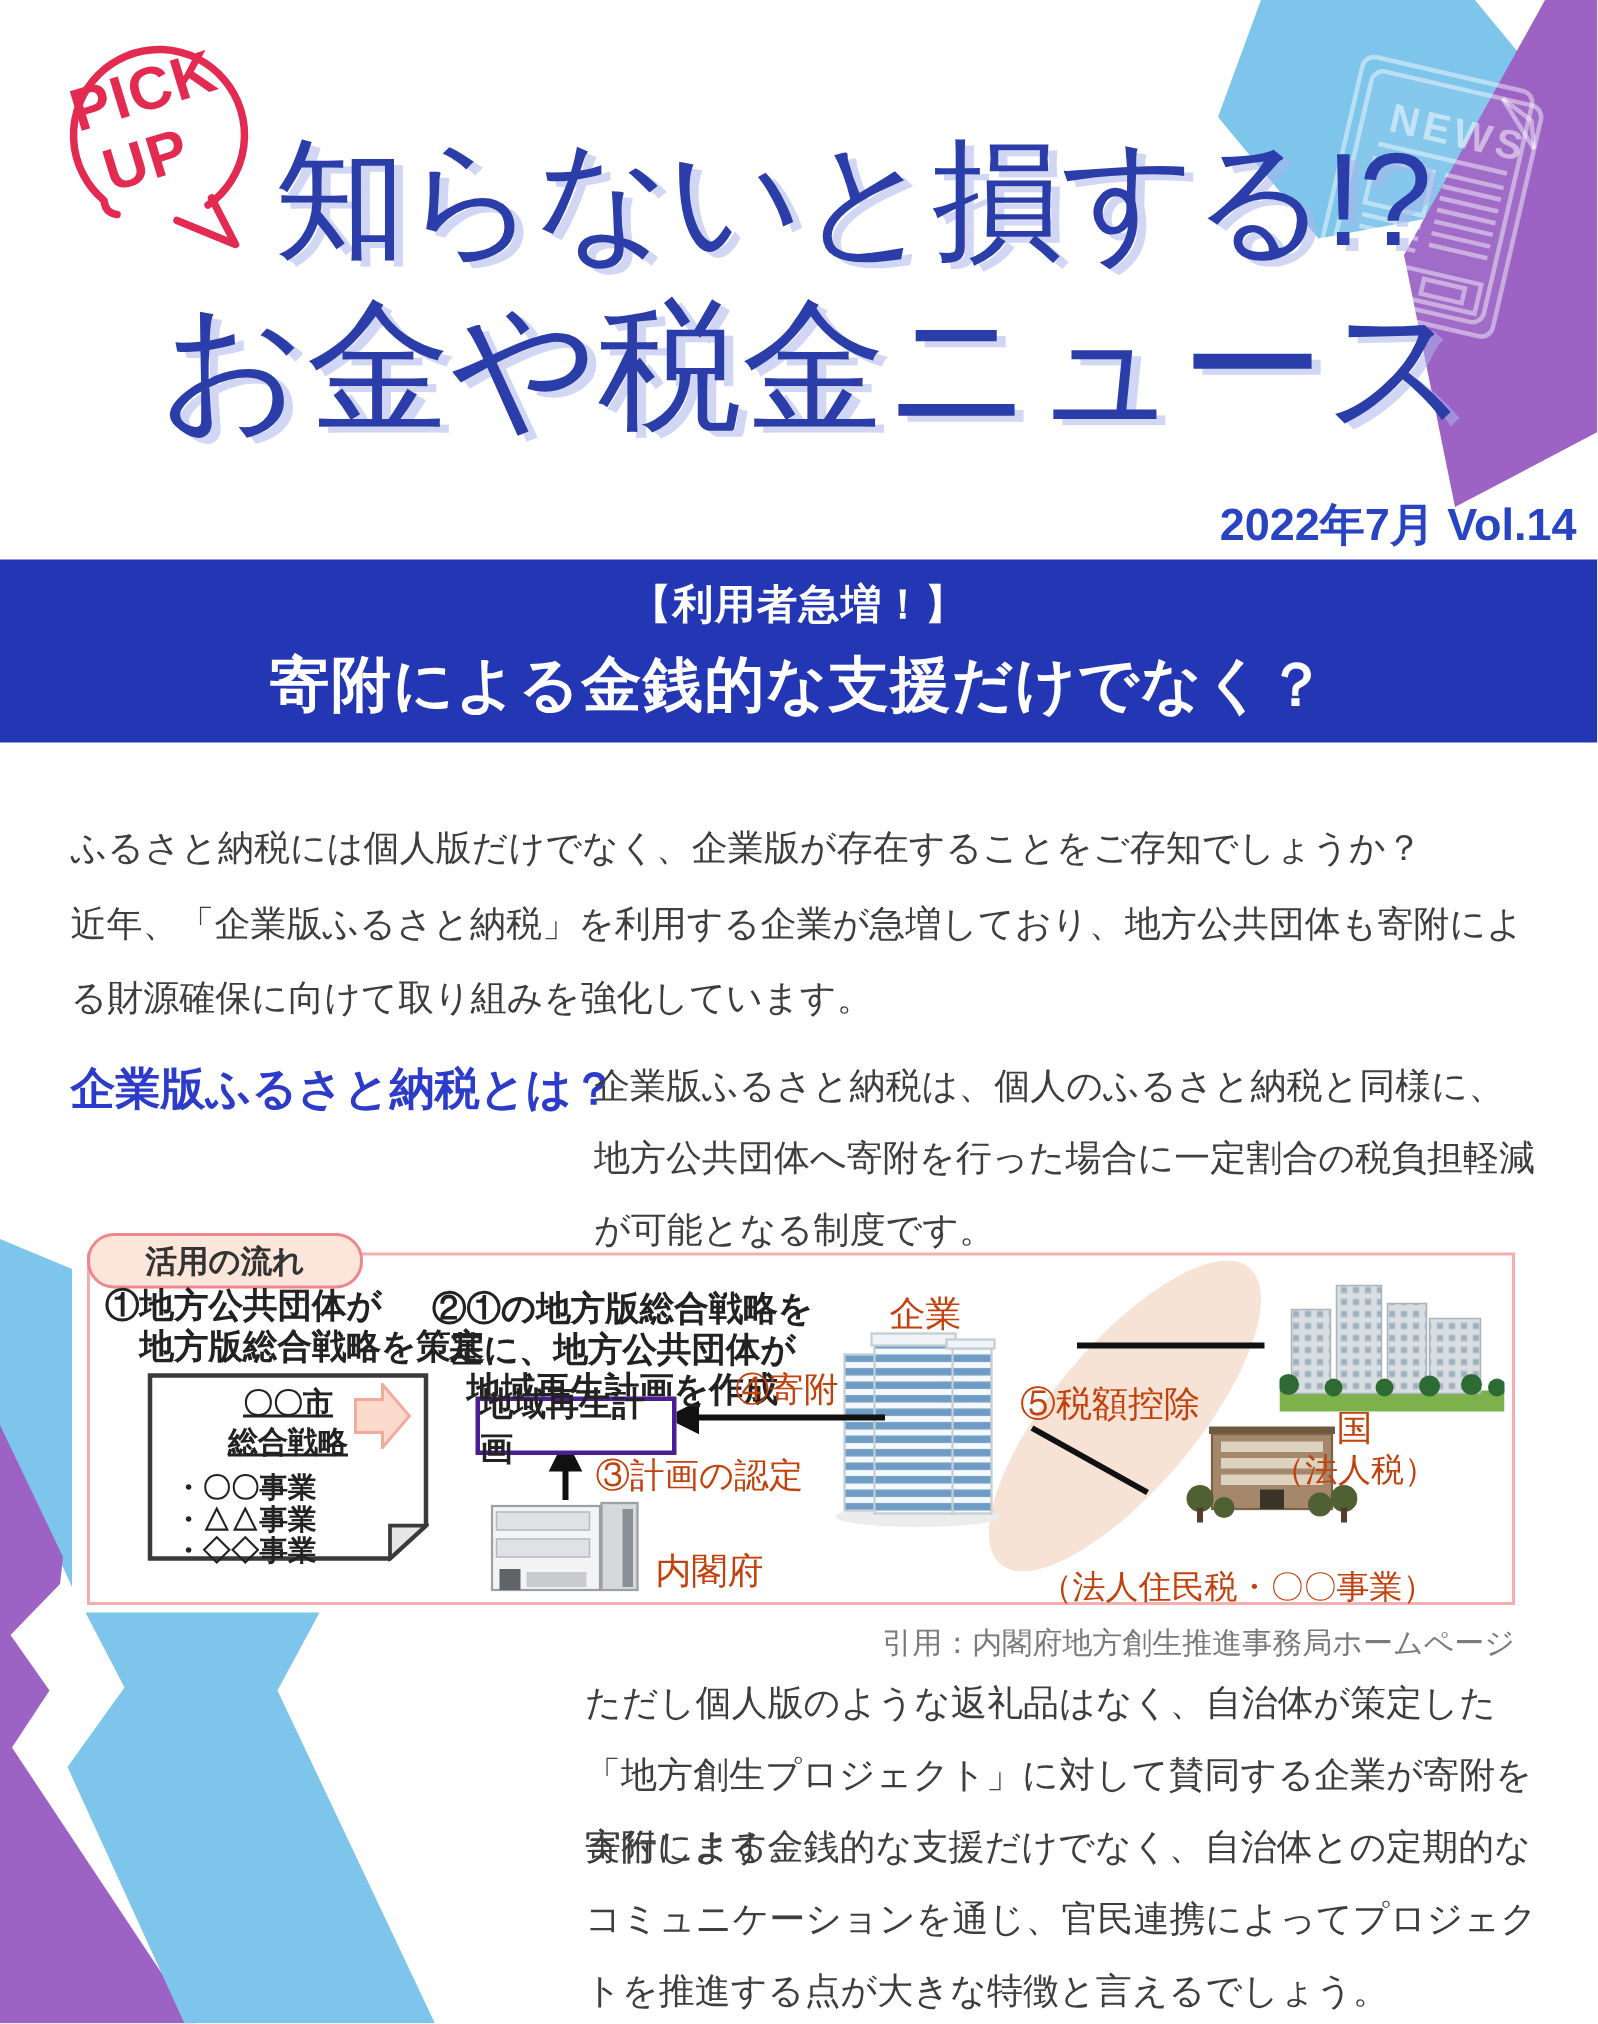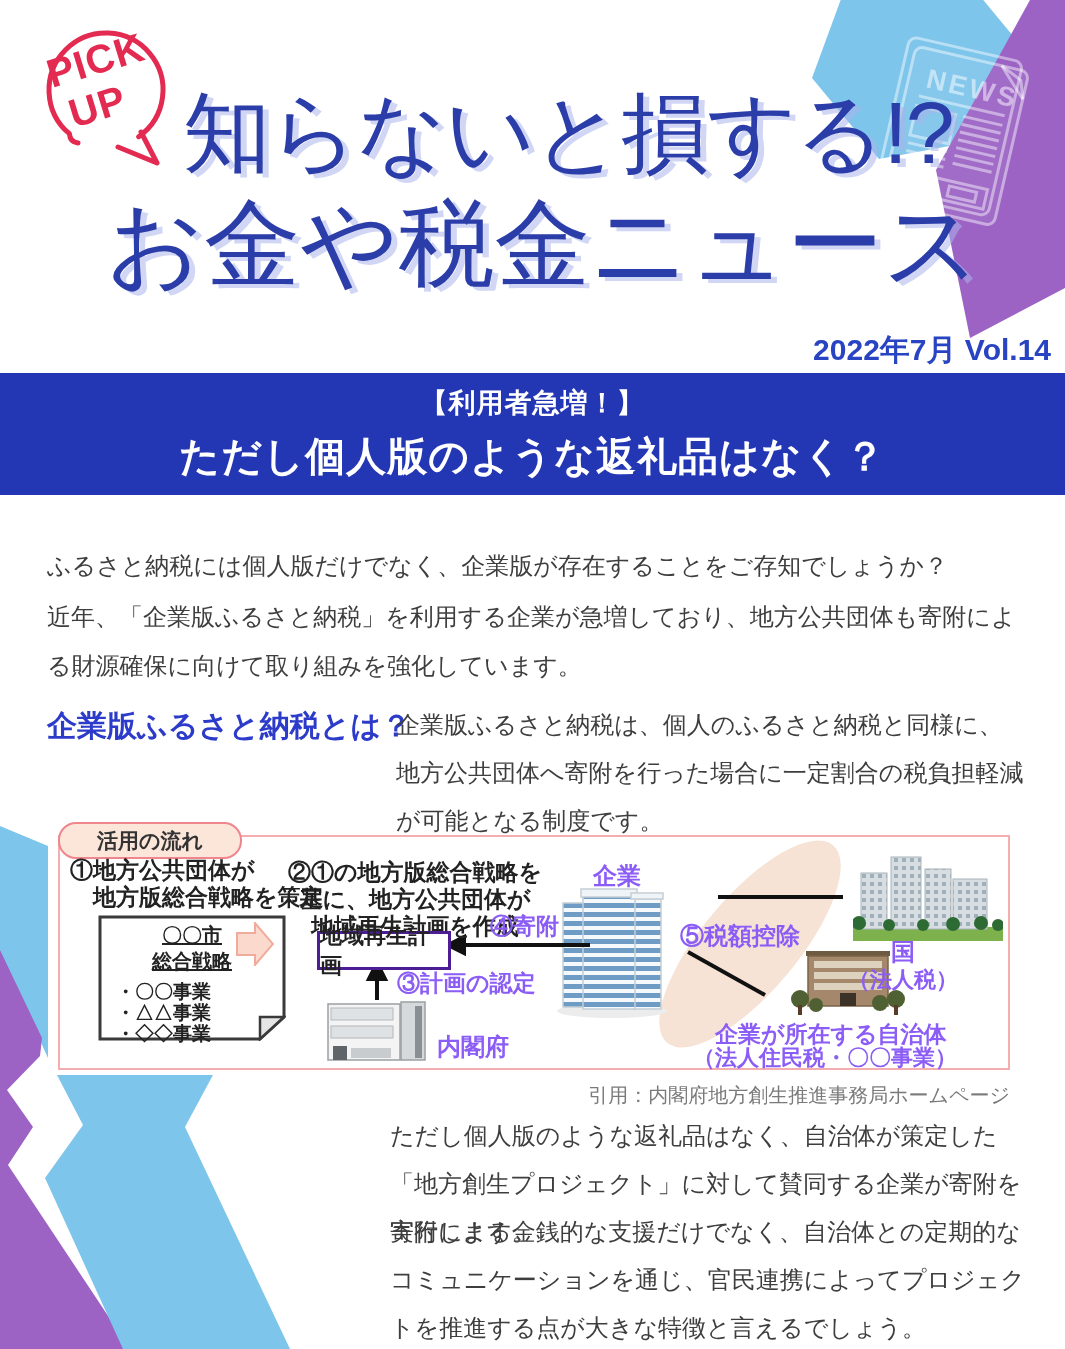--- a/index.html
+++ b/index.html
@@ -38,21 +38,21 @@
   .doc-title{position:absolute;width:100%;text-align:center;font-size:20px;font-weight:800;color:#222;text-decoration:underline;}
   .doc-t1{top:7px;} .doc-t2{top:33px;}
   .doc-item{position:absolute;left:18px;font-size:19px;font-weight:800;color:#222;}
   .doc-i0{top:64px;} .doc-i1{top:85px;} .doc-i2{top:106px;}
   .flow-arrow{position:absolute;left:176px;top:85px;z-index:6;}
   .plan-box{position:absolute;left:257px;top:94px;width:128px;height:33px;border:3px solid #4c1d95;background:#fff;
     display:flex;align-items:center;justify-content:center;font-size:22px;font-weight:800;color:#222;z-index:6;}
   .ellipse{position:absolute;left:642px;top:-22px;width:96px;height:258px;background:#f7e3d6;border-radius:50%;
     transform:rotate(40deg);z-index:1;}
   .connectors{position:absolute;left:0;top:0;z-index:4;}
-  .dlabel{position:absolute;font-weight:700;color:#8b5cf6;white-space:nowrap;z-index:6;}
+  .dlabel{position:absolute;font-weight:400;color:#c2410c;white-space:nowrap;z-index:6;}
   .lbl-step3{left:337px;top:131px;font-size:23px;}
   .lbl-step4{left:430px;top:74px;font-size:23px;}
   .lbl-step5{left:620px;top:83px;font-size:24px;}
   .lbl-cabinet{left:377px;top:194px;font-size:24px;}
   .lbl-company{left:533px;top:23px;font-size:24px;}
   .lbl-nation{left:783px;top:99px;width:120px;text-align:center;font-size:24px;}
   .lbl-nation-sub{left:783px;top:128px;width:120px;text-align:center;font-size:22px;}
   .lbl-muni{left:655px;top:182px;width:220px;text-align:center;font-size:23px;}
   .lbl-muni-sub{left:625px;top:206px;width:280px;text-align:center;font-size:22px;}
   .bldg{position:absolute;z-index:3;}
@@ -116,21 +116,21 @@
     </g>
   </svg>
 
   <div class="title-line title-1">知らないと損する!?</div>
   <div class="title-line title-2">お金や税金ニュース</div>
 
   <div class="issue">2022年7月  Vol.14</div>
 
   <div class="banner">
     <div class="banner-kicker">【利用者急増！】</div>
-    <div class="banner-title">ただし個人版のような返礼品はなく？</div>
+    <div class="banner-title">寄附による金銭的な支援だけでなく？</div>
   </div>
 
   <div class="para p2">近年、「企業版ふるさと納税」を利用する企業が急増しており、地方公共団体も寄附による財源確保に向けて取り組みを強化しています。</div>
   <div class="para p1">ふるさと納税には個人版だけでなく、企業版が存在することをご存知でしょうか？</div>
 
   <div class="section-heading">企業版ふるさと納税とは？</div>
   <div class="section-body">企業版ふるさと納税は、個人のふるさと納税と同様に、地方公共団体へ寄附を行った場合に一定割合の税負担軽減が可能となる制度です。</div>
 
   <div class="diagram">
     <div class="ellipse"></div>
@@ -238,21 +238,20 @@
       </g>
     </svg>
 
     <div class="dlabel lbl-step3">③計画の認定</div>
     <div class="dlabel lbl-step4">④寄附</div>
     <div class="dlabel lbl-step5">⑤税額控除</div>
     <div class="dlabel lbl-cabinet">内閣府</div>
     <div class="dlabel lbl-company">企業</div>
     <div class="dlabel lbl-nation">国</div>
     <div class="dlabel lbl-nation-sub">（法人税）</div>
-    <div class="dlabel lbl-muni">企業が所在する自治体</div>
     <div class="dlabel lbl-muni-sub">（法人住民税・〇〇事業）</div>
   </div>
 
   <div class="citation">引用：内閣府地方創生推進事務局ホームページ</div>
 
   <div class="para p3">ただし個人版のような返礼品はなく、自治体が策定した「地方創生プロジェクト」に対して賛同する企業が寄附を実行します。</div>
   <div class="para p4">寄附による金銭的な支援だけでなく、自治体との定期的なコミュニケーションを通じ、官民連携によってプロジェクトを推進する点が大きな特徴と言えるでしょう。</div>
 
 </div>
 

